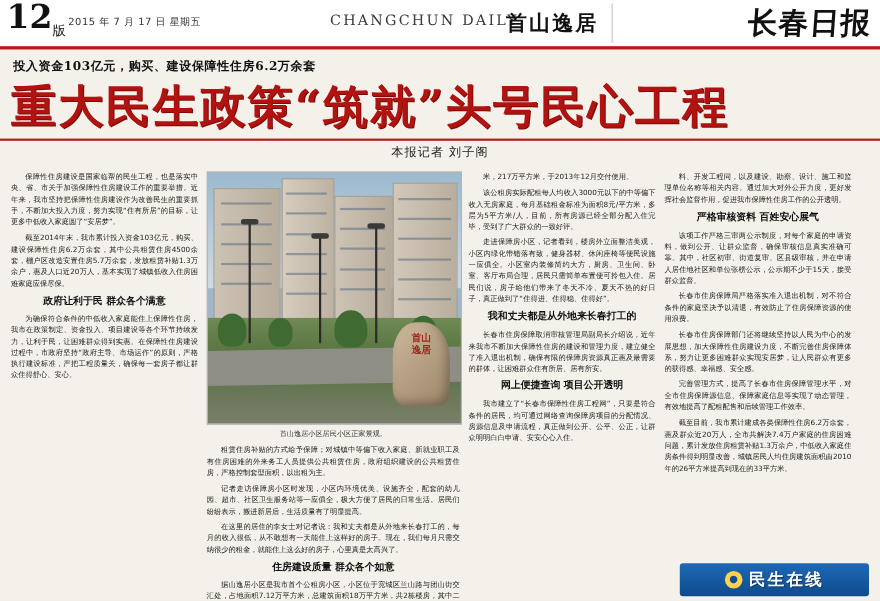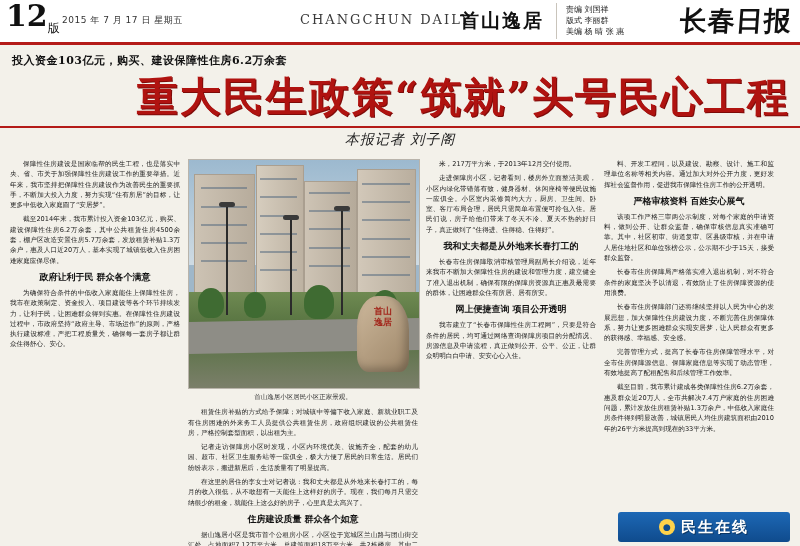--- a/index.html
+++ b/index.html
@@ -61,28 +61,27 @@
     border-bottom:2px solid #b41b18;
   }
   .shoulder{
     font-family:"DejaVu Serif","Liberation Serif",serif;
     font-weight:bold;font-size:11px;color:#111;margin:2px 0 4px 2px;
     letter-spacing:0.5px;
   }
   .main-title{
     font-family:"DejaVu Serif","Liberation Serif",serif;
     font-weight:bold;font-size:41px;line-height:50px;
-    text-align:right;color:#b01310;letter-spacing:2px;
+    text-align:left;color:#b01310;letter-spacing:2px;
     text-shadow:1px 1px 0 #7d0b09;
     margin:0 0 2px 0;
   }
   .byline{
-    text-align:center;font-size:14px;color:#222;margin:3px 0 4px 0;
+    text-align:center;font-size:11px;color:#222;margin:3px 0 4px 0;
     letter-spacing:1px;
-    font-style:italic;
   }
 
   
   .body{
     position:relative;display:flex;gap:8px;padding:6px 10px 0 10px;
   }
   .col{
     width:170px;font-size:6.6px;line-height:10.3px;color:#1a1a1a;
     text-align:justify;
   }
@@ -153,25 +152,20 @@
 
   <div class="masthead">
     <div class="page-num">
       <span class="big">12</span>
       <span class="unit">版</span>
     </div>
     <div class="masthead-date">2015 年 7 月 17 日   星期五</div>
     <div class="masthead-en">CHANGCHUN DAILY</div>
     <div class="masthead-sponsor">首山逸居</div>
     <div class="masthead-sep"></div>
-    <div class="credits">
-      <div>责编  刘国祥</div>
-      <div>版式  李丽群</div>
-      <div>美编  杨 晴  张 惠</div>
-    </div>
     <div class="masthead-logo">长春日报</div>
   </div>
 
   <div class="headline-wrap">
     <div class="shoulder">投入资金103亿元，购买、建设保障性住房6.2万余套</div>
     <div class="main-title">重大民生政策“筑就”头号民心工程</div>
   </div>
   <div class="byline">本报记者  刘子阁</div>
 
   <div class="body">
@@ -229,20 +223,21 @@
 
       <p style="margin-top:5px;">租赁住房补贴的方式给予保障；对城镇中等偏下收入家庭、新就业职工及有住房困难的外来务工人员提供公共租赁住房，政府组织建设的公共租赁住房，严格控制套型面积，以出租为主。</p>
       <p>记者走访保障房小区时发现，小区内环境优美、设施齐全，配套的幼儿园、超市、社区卫生服务站等一应俱全，极大方便了居民的日常生活。居民们纷纷表示，搬进新居后，生活质量有了明显提高。</p>
       <p>在这里的居住的李女士对记者说：我和丈夫都是从外地来长春打工的，每月的收入很低，从不敢想有一天能住上这样好的房子。现在，我们每月只需交纳很少的租金，就能住上这么好的房子，心里真是太高兴了。</p>
       <div class="subhead">住房建设质量  群众各个如意</div>
       <p>据山逸居小区是我市首个公租房小区，小区位于宽城区兰山路与团山街交汇处，占地面积7.12万平方米，总建筑面积18万平方米，共2栋楼房，其中二型16栋，14栋万平方米，共2625套，全部为公共租赁住房。</p>
     </div>
 
     <div class="col">
       <p>米，217万平方米，于2013年12月交付使用。</p>
+      <p>该公租房实际配租每人均收入3000元以下的中等偏下收入无房家庭，每月基础租金标准为面积8元/平方米，多层为5平方米/人，目前，所有房源已经全部分配入住完毕，受到了广大群众的一致好评。</p>
       <p>走进保障房小区，记者看到，楼房外立面整洁美观，小区内绿化带错落有致，健身器材、休闲座椅等便民设施一应俱全。小区室内装修简约大方，厨房、卫生间、卧室、客厅布局合理，居民只需简单布置便可拎包入住。居民们说，房子给他们带来了冬天不冷、夏天不热的好日子，真正做到了“住得进、住得稳、住得好”。</p>
       <div class="subhead">我和丈夫都是从外地来长春打工的</div>
       <p>长春市住房保障取消审核管理局副局长介绍说，近年来我市不断加大保障性住房的建设和管理力度，建立健全了准入退出机制，确保有限的保障房资源真正惠及最需要的群体，让困难群众住有所居、居有所安。</p>
       <div class="subhead">网上便捷查询  项目公开透明</div>
       <p>我市建立了“长春市保障性住房工程网”，只要是符合条件的居民，均可通过网络查询保障房项目的分配情况、房源信息及申请流程，真正做到公开、公平、公正，让群众明明白白申请、安安心心入住。</p>
     </div>
 
     <div class="col">
       <p>料、开发工程同，以及建设、勘察、设计、施工和监理单位名称等相关内容。通过加大对外公开力度，更好发挥社会监督作用，促进我市保障性住房工作的公开透明。</p>
       <div class="subhead">严格审核资料  百姓安心展气</div>

